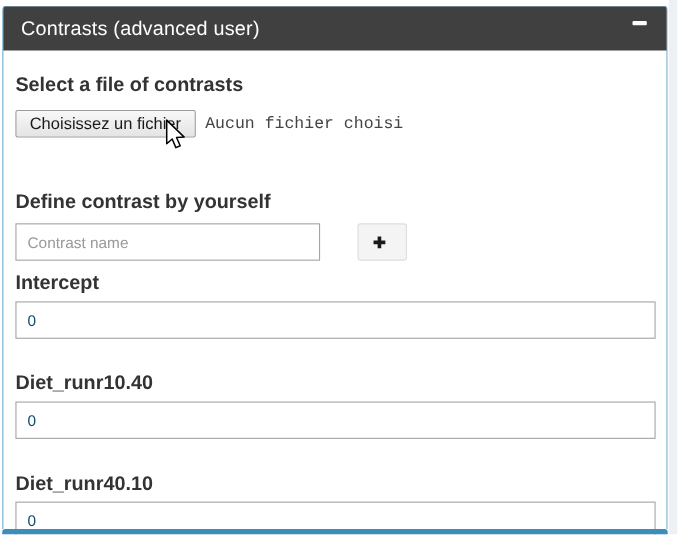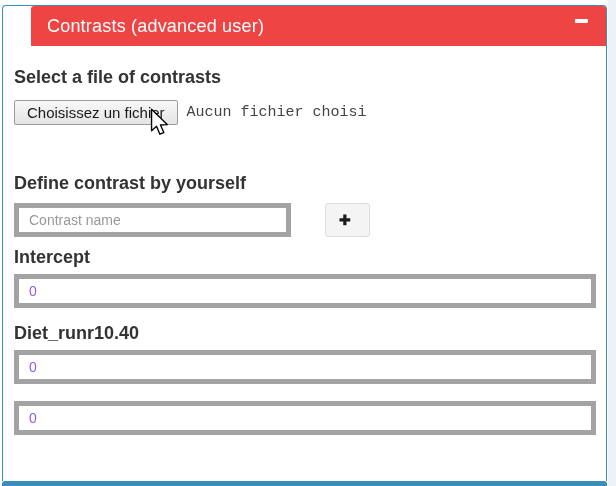--- a/index.html
+++ b/index.html
@@ -16,26 +16,25 @@
   }
   .panel {
     position: absolute; left: 2px; top: 5px; width: 605px; height: 476px;
     background: #ffffff;
     border: 1px solid #3c8dbc;
     border-bottom: none;
     border-radius: 4px 4px 0 0;
   }
   .panel-heading {
     height: 40px;
-    background: #ef4444;
+    background: #404040;
     border-radius: 3px 3px 0 0;
     display: flex; align-items: center; justify-content: space-between;
     padding: 0 17px 0 16px;
     cursor: pointer;
-    margin-left: 28px;
   }
   .panel-title {
     color: #ffffff; font-size: 18px; line-height: 40px; font-weight: 400;
     letter-spacing: 0.2px;
   }
   .collapse-btn {
     display: flex; align-items: center; justify-content: center;
     width: 16px; height: 40px; padding-bottom: 10px;
   }
   .minus-bar { width: 13px; height: 4px; background: #ffffff; border-radius: 1px; }
@@ -56,38 +55,38 @@
     height: 25px; padding: 1px 12px 2px 12px;
     background: linear-gradient(#f8f8f8, #e4e4e4);
     border: 1px solid #9b9b9b; border-radius: 2px;
     cursor: pointer; white-space: nowrap;
   }
   .file-status { margin-left: 9px; font-size: 15px; color: #444; font-family: Liberation Mono, monospace; }
 
   .define-row { margin-top: 12px; display: flex; align-items: flex-start; }
   .form-control {
     font-family: "Liberation Sans", sans-serif;
-    height: 34px; font-size: 14px; color: #8b5cf6;
+    height: 34px; font-size: 14px; color: #0c4a6e;
     padding: 6px 10px;
-    border: 5px solid #a3a3a3; border-radius: 0;
+    border: 1px solid #a3a3a3; border-radius: 0;
     background: #fff; outline: none;
   }
   .form-control::placeholder { color: #999; opacity: 1; }
   .contrast-name-input { width: 277px; }
   .add-btn {
     margin-left: 34px;
     font-family: "Liberation Sans", sans-serif;
     height: 34px; padding: 6px 13px;
     font-size: 15px; color: #333;
     background: #f4f4f4; border: 1px solid #ddd; border-radius: 3px;
     display: inline-flex; align-items: center; cursor: pointer;
   }
   .plus-glyph { font-size: 14px; font-weight: 700; color: #1a1a1a; margin-right: 5px; line-height: 1; }
 
-  .form-group { margin-top: 17px; }
+  .form-group { margin-top: 32px; }
   .form-group.first { margin-top: 12px; }
   .form-group .form-control { display: block; width: 100%; margin-top: 9px; }
 
   .next-panel-strip {
     position: absolute; left: 2px; top: 481px; width: 605px; height: 5px;
     background: #3c8dbc; border-radius: 3px 3px 0 0;
     cursor: pointer;
   }
   .mouse-cursor {
     position: absolute; left: 150px; top: 108px;
@@ -127,20 +126,21 @@
       <label class="ctl-label">Intercept</label>
       <input type="text" class="form-control" value="0" style="">
     </div>
 
     <div class="form-group">
       <label class="ctl-label">Diet_runr10.40</label>
       <input type="text" class="form-control" value="0" style="">
     </div>
 
     <div class="form-group">
+      <label class="ctl-label">Diet_runr40.10</label>
       <input type="text" class="form-control" value="0" style="">
     </div>
 
   </div>
 </div>
 
 <div class="next-panel-strip"></div>
 
 <svg class="mouse-cursor" width="19" height="28" viewBox="0 0 12.5 18.5">
   <path d="M1 0.8 L1 15.0 L4.3 12.1 L6.5 17.3 L9.1 16.2 L6.9 11.2 L11.5 11.0 Z" fill="#ffffff" stroke="#000000" stroke-width="0.9" stroke-linejoin="round"></path>

